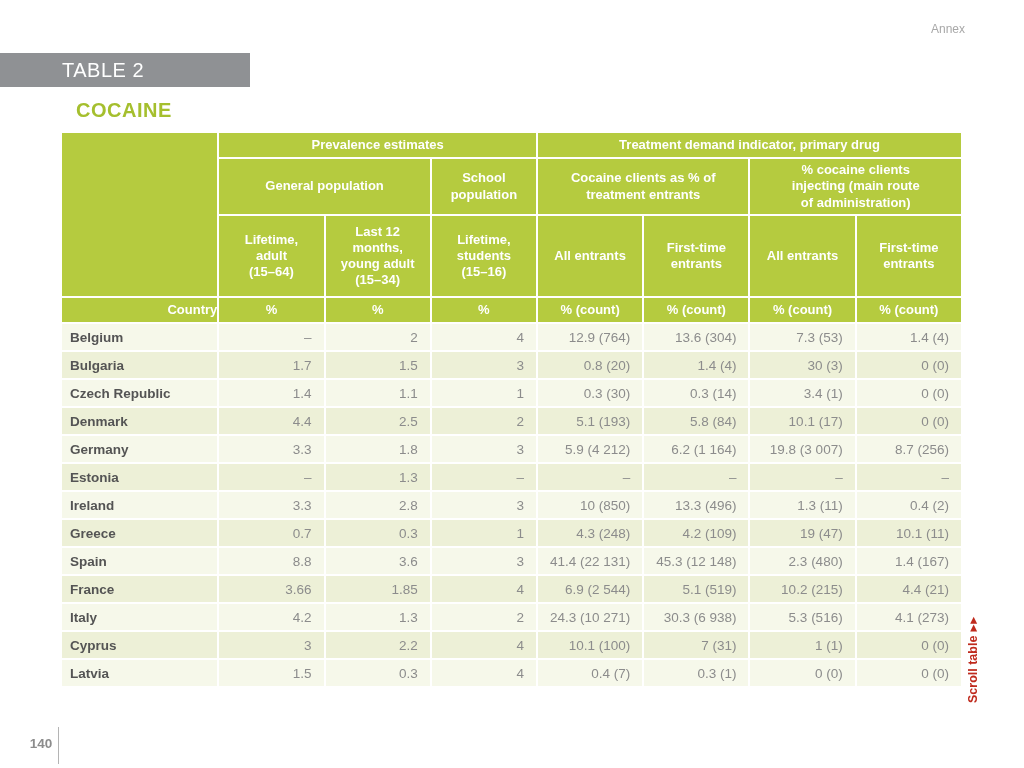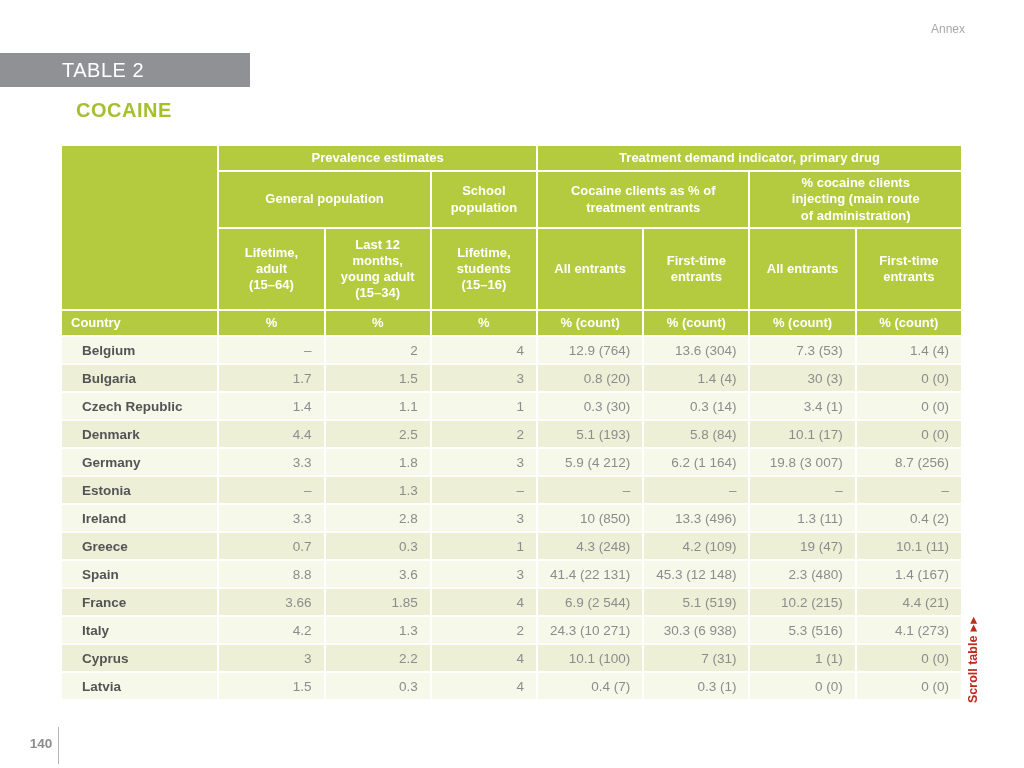--- a/index.html
+++ b/index.html
@@ -29,44 +29,44 @@
   }
 
   .section-title {
     position: absolute; left: 62px; top: 99px;
     font-size: 20px; font-weight: bold; letter-spacing: 0.5px;
     color: var(--title-green, #a5bf2e);
     margin-left: 14px;
   }
 
   table.data-table {
-    position: absolute; left: 60px; top: 144px;
+    position: absolute; left: 60px; top: 131px;
     width: 903px;
     border-collapse: separate; border-spacing: 2px;
     table-layout: fixed;
   }
   .data-table th, .data-table td { vertical-align: middle; }
 
   .data-table thead th, .data-table thead td.corner {
     background: var(--header-green, #b5cb3f);
     color: #ffffff; font-weight: bold;
     font-size: 13px; line-height: 1.25;
     text-align: center; white-space: pre-line;
   }
   .data-table thead tr.group-row th { height: 24px; }
   .data-table thead tr.sub-row th { height: 55px; }
   .data-table thead tr.col-row th { height: 80px; }
   .data-table thead tr.unit-row th { height: 24px; font-size: 13px; }
   .data-table thead tr.unit-row th.country-head {
-    text-align: left; padding-left: 9px;
+    text-align: right; padding-left: 9px;
   }
 
   .data-table tbody td { height: 26px; font-size: 13.5px; }
   .data-table tbody td.country-cell {
-    text-align: left; padding-left: 20px;
+    text-align: left; padding-left: 8px;
     font-weight: bold; color: #545454;
   }
   .data-table tbody td.num-cell {
     text-align: right; padding-right: 12px;
     color: #8c8c8c;
   }
   .data-table tbody tr:nth-child(odd) td { background: var(--row-light, #f6f8ea); }
   .data-table tbody tr:nth-child(even) td { background: var(--row-dark, #edf0d7); }
 
   .scroll-note {

